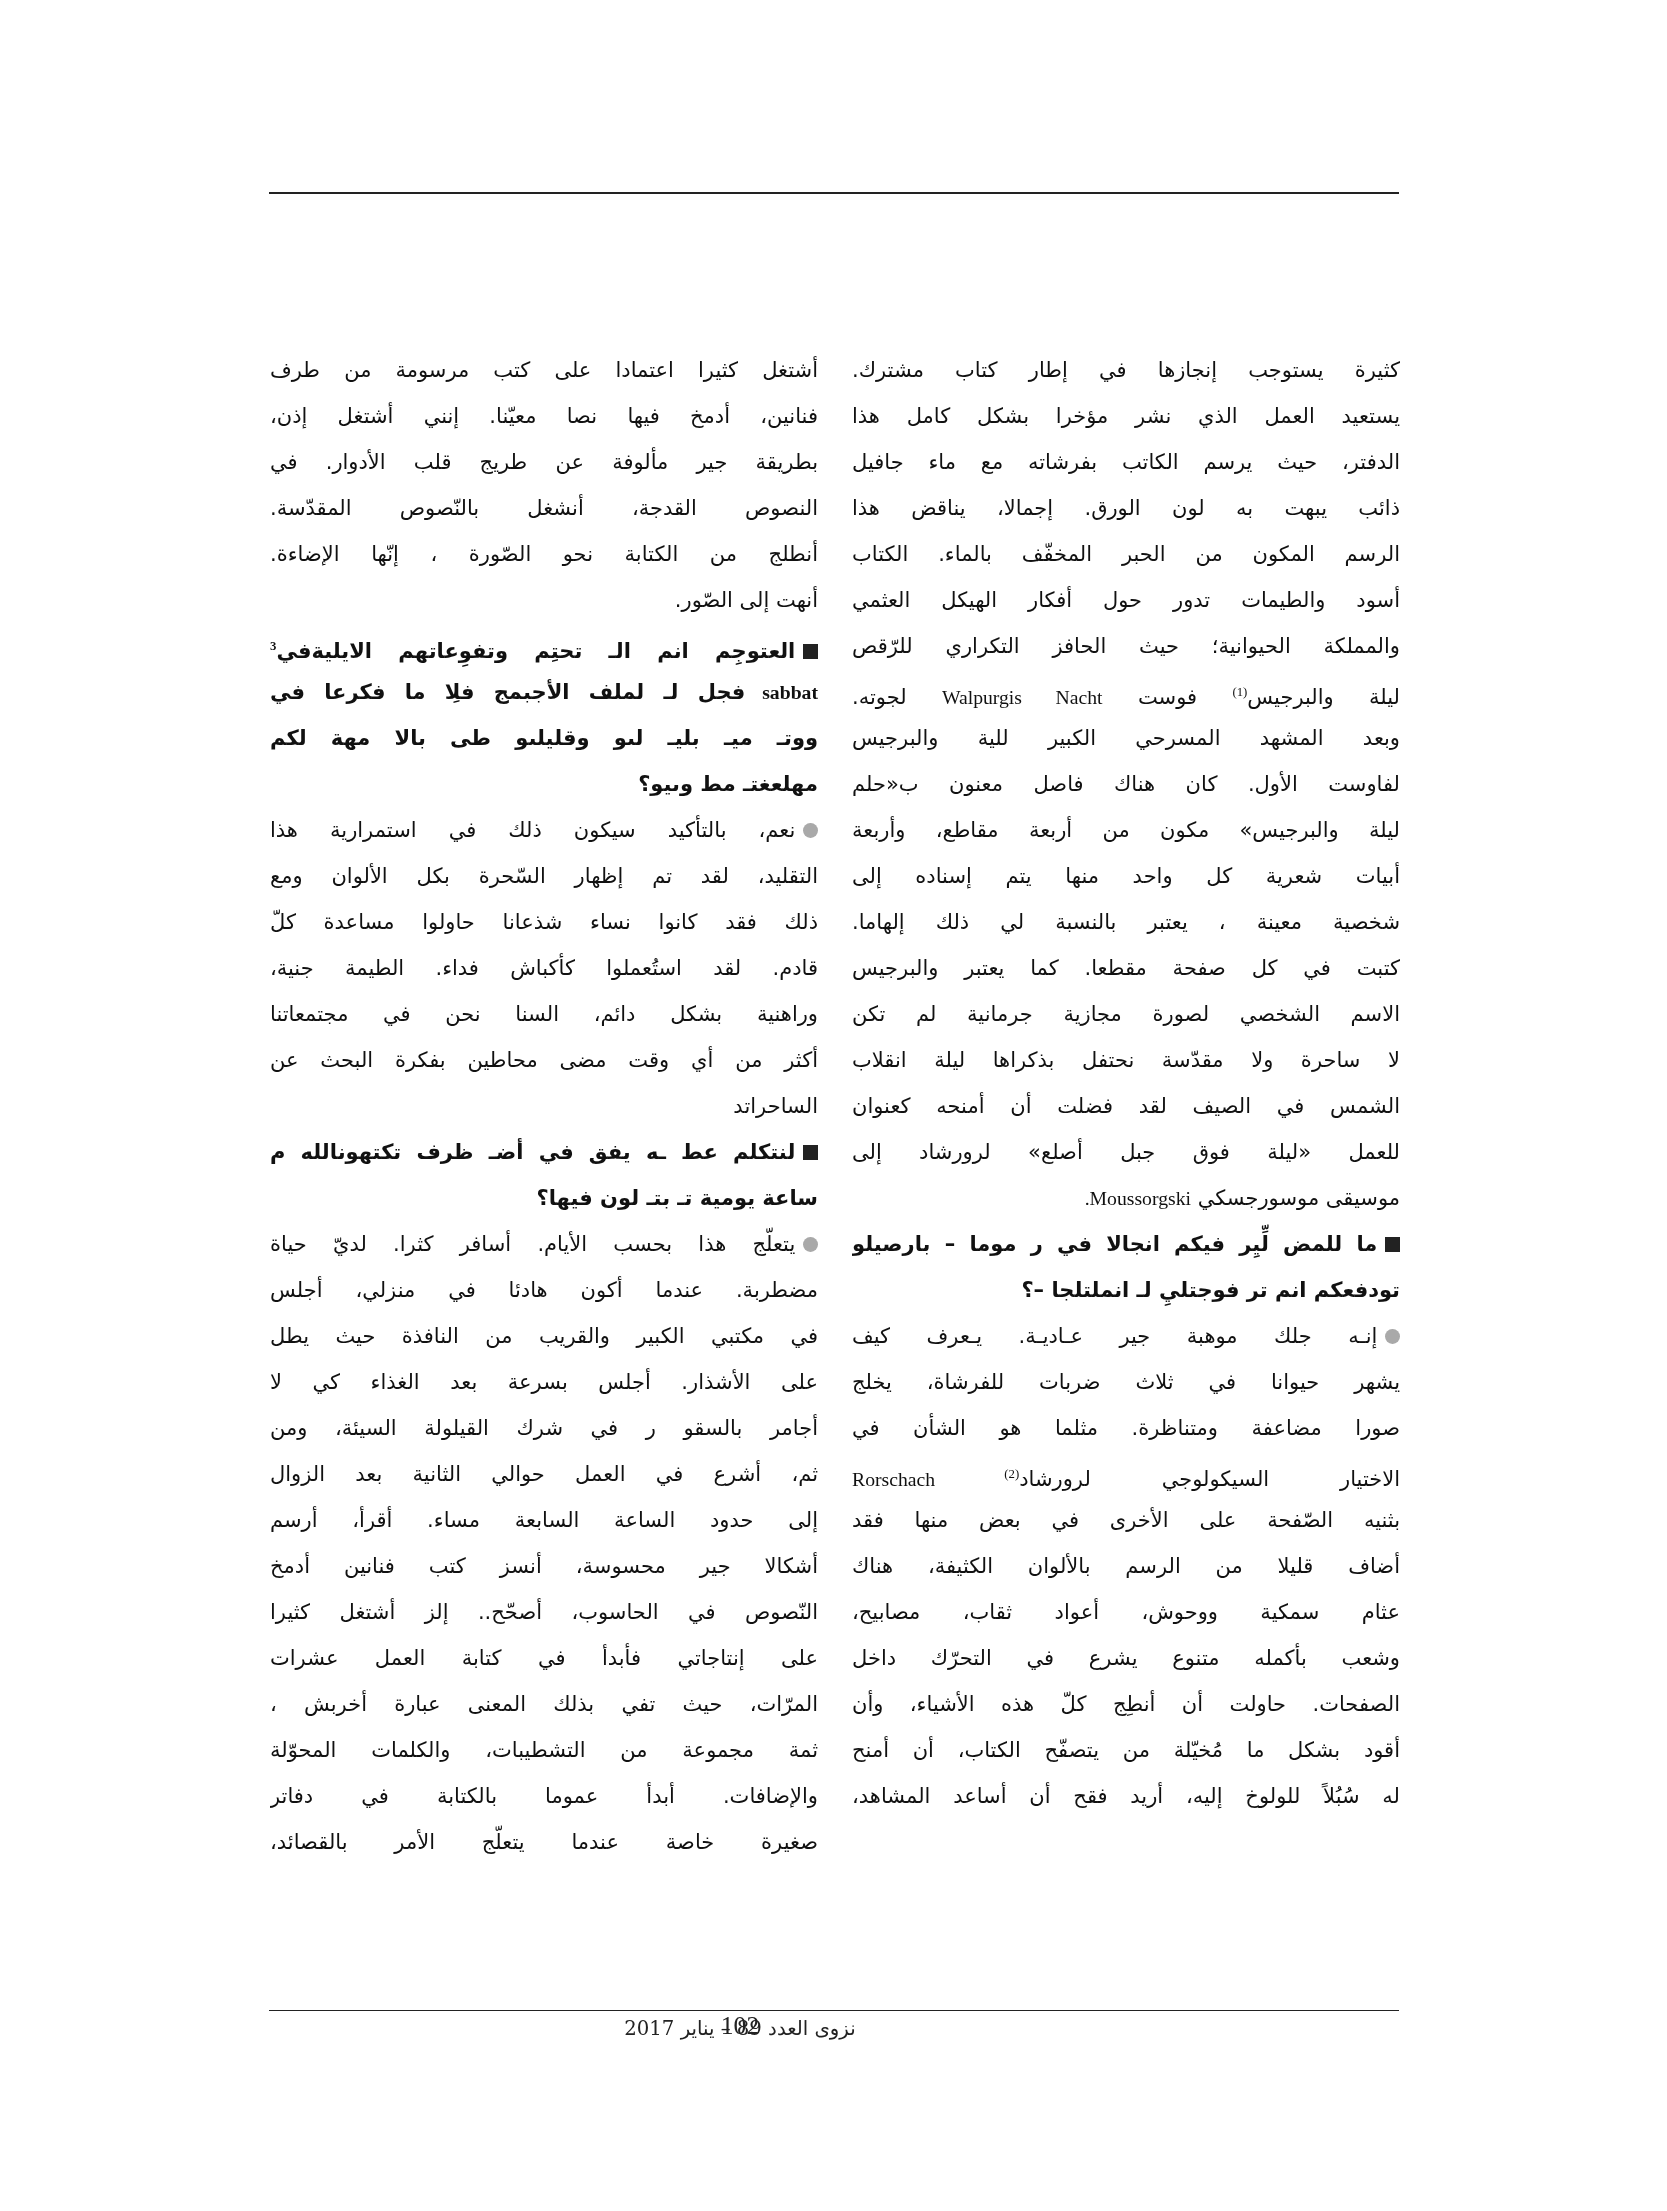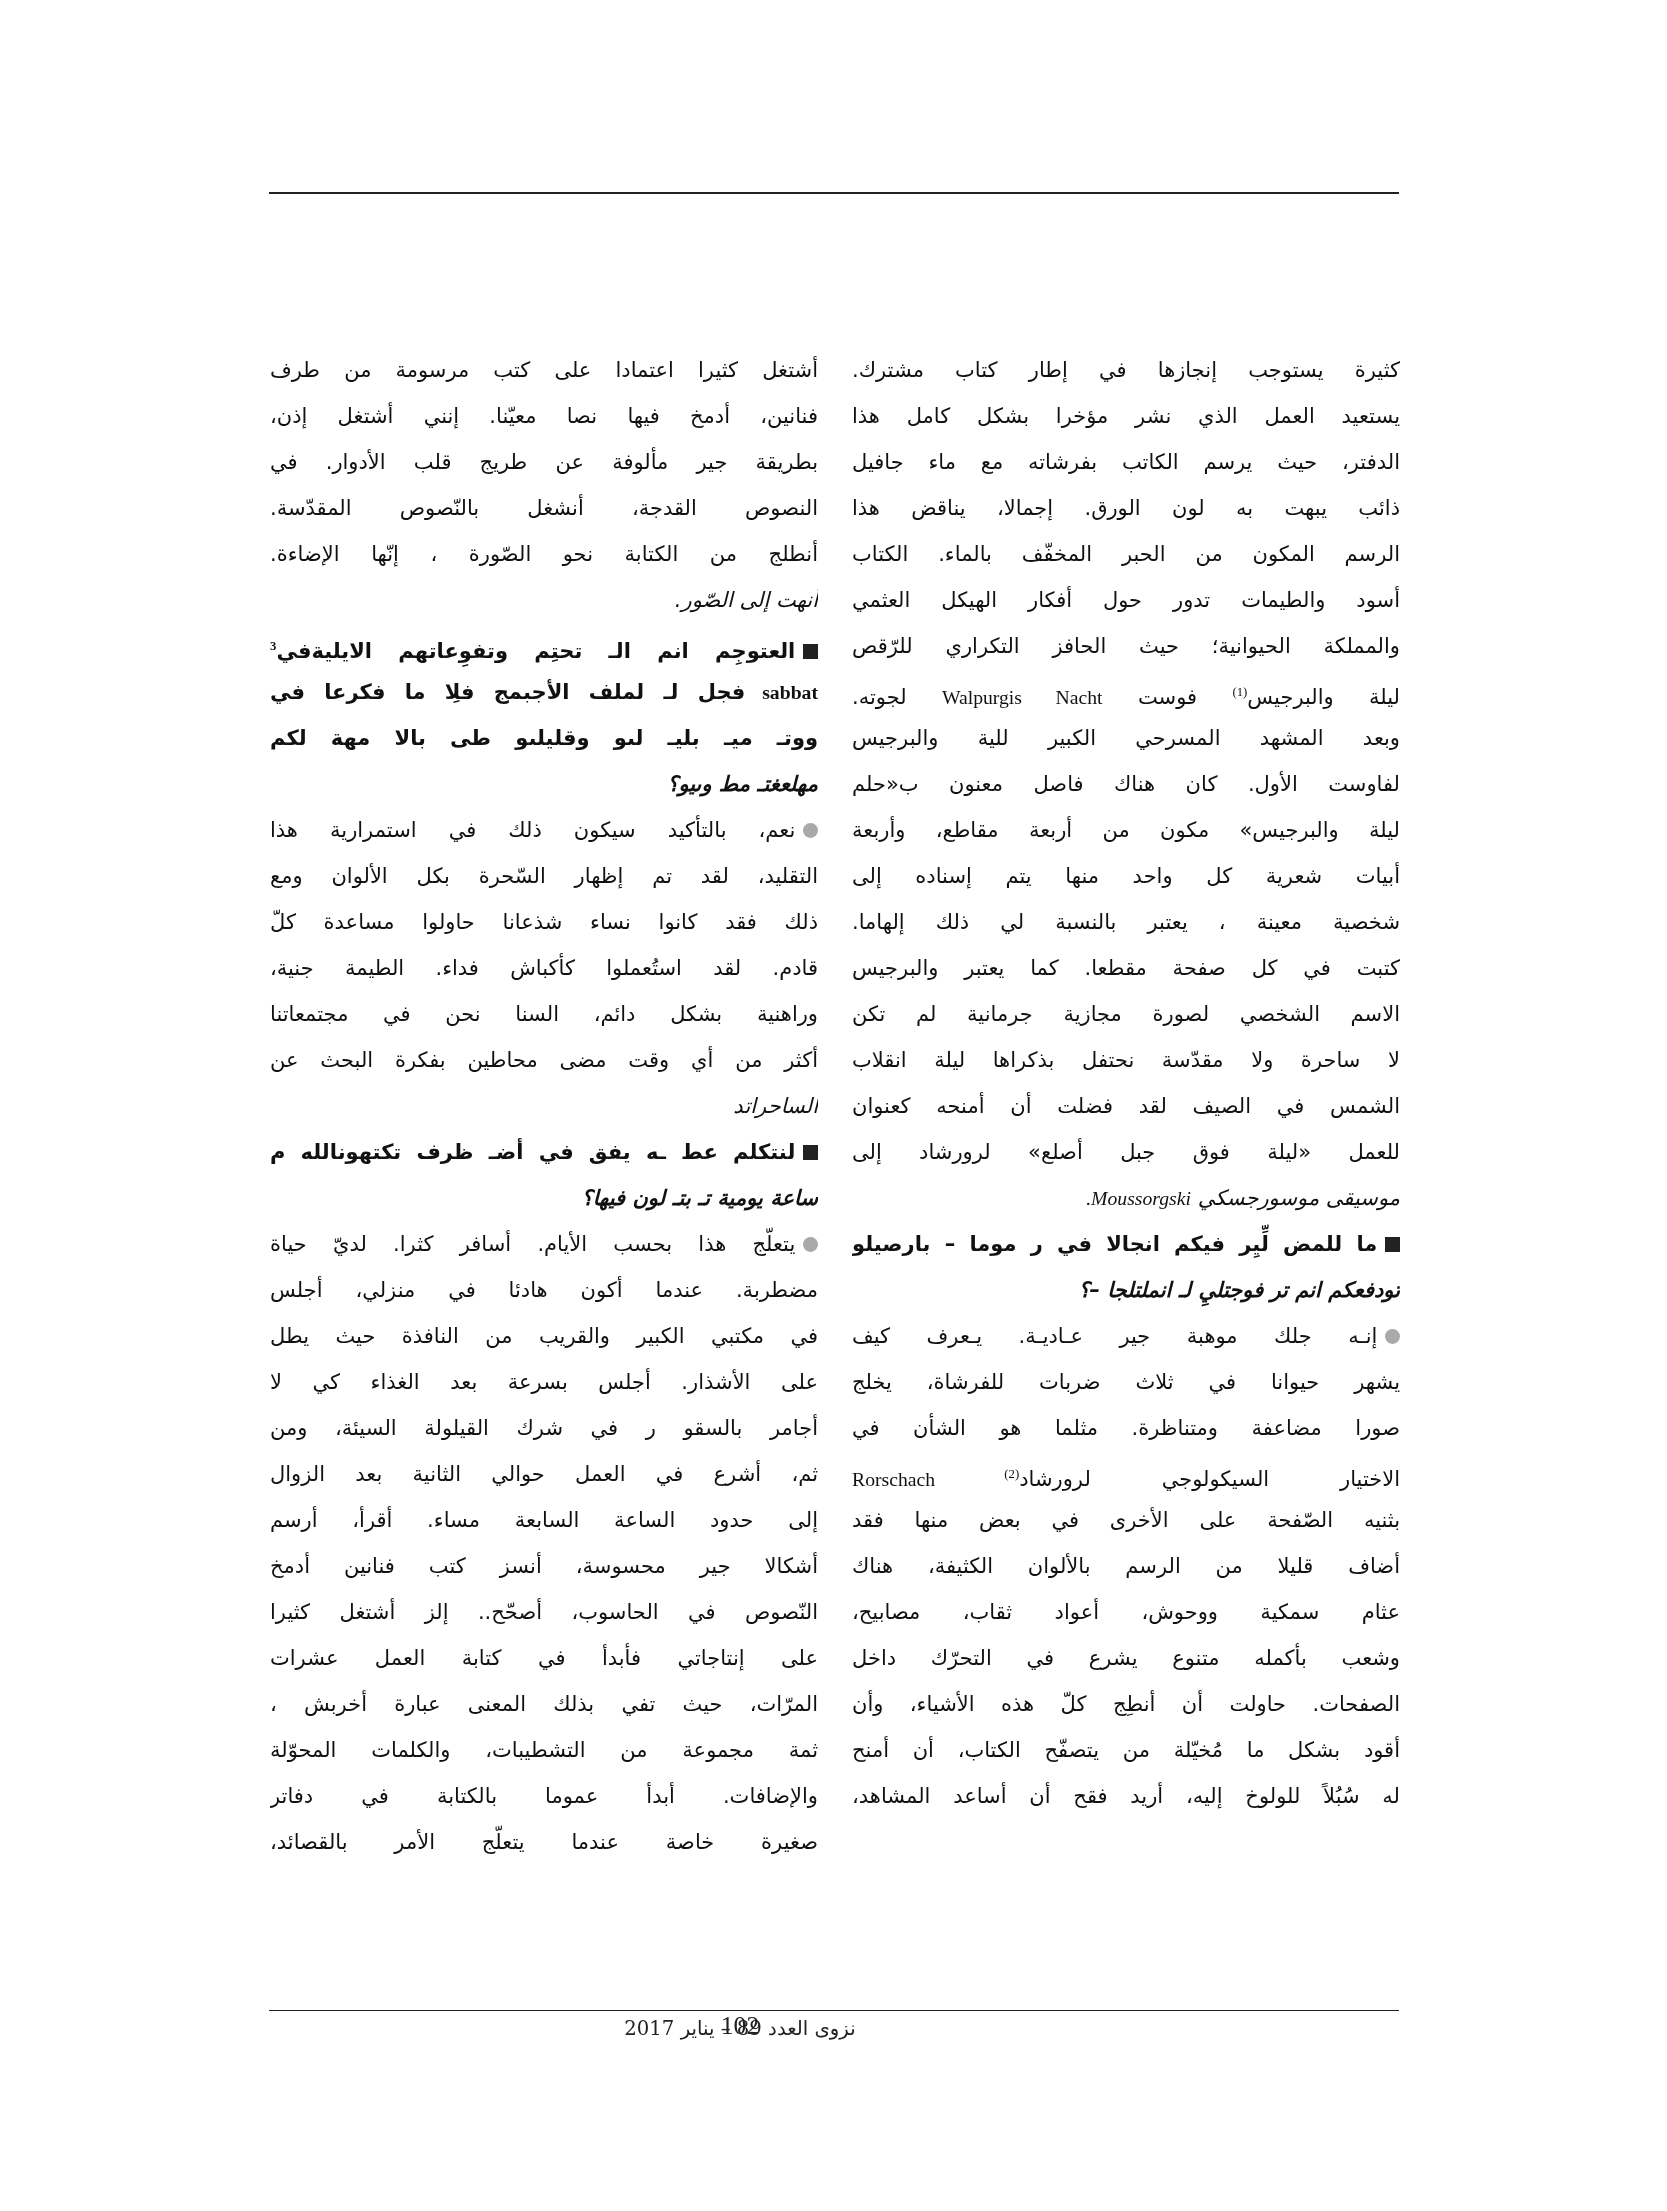--- a/index.html
+++ b/index.html
@@ -8,21 +8,21 @@
   .rule.top { top: 192px; }
   .rule.bottom { top: 2010px; height: 1px; }
   .column {
     position: absolute; top: 347px; width: 548px;
     direction: rtl; text-align: justify; text-align-last: right;
     font-family: "DejaVu Sans", sans-serif; font-size: 21px; line-height: 46px;
   }
   .col-right { left: 852px; }
   .col-left { left: 270px; }
   .line { display: block; height: 46px; white-space: nowrap; overflow: hidden; text-align: justify; text-align-last: justify; }
-  .line.last { text-align-last: right; font-style: italic; }
+  .line.last { text-align-last: right; }
   .q { font-weight: bold; }
   .latin { font-family: "Liberation Serif", serif; font-size: 19.7px; }
   .sup { font-family: "Liberation Serif", serif; font-size: 12.8px; vertical-align: super; }
   .sq { display: inline-block; width: 14.8px; height: 14.8px; background: #222; margin-left: 7.9px; vertical-align: -1px; }
   .dot { display: inline-block; width: 14.8px; height: 14.8px; border-radius: 50%; background: #a9a9a9; margin-left: 7.9px; vertical-align: -1px; }
   .footer { position: absolute; left: 0; width: 1480px; text-align: center; font-family: "DejaVu Serif", serif; color: #222; }
   .footer.issue { top: 2017px; font-size: 19.7px; direction: rtl; }
   .footer.page { top: 1996px; font-size: 25.6px; font-family: "Liberation Serif", serif; margin-top: 15px; }
 </style>
 </head>

